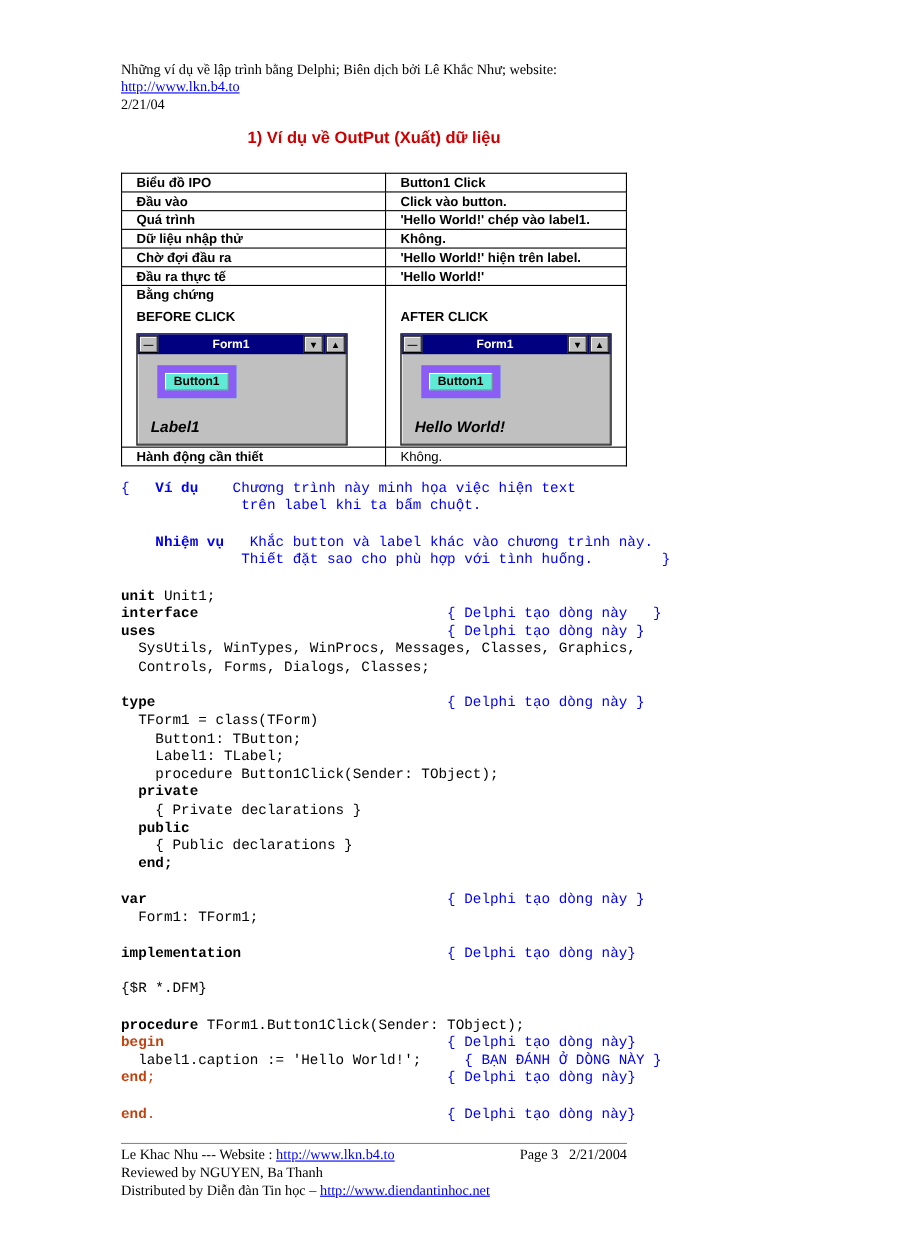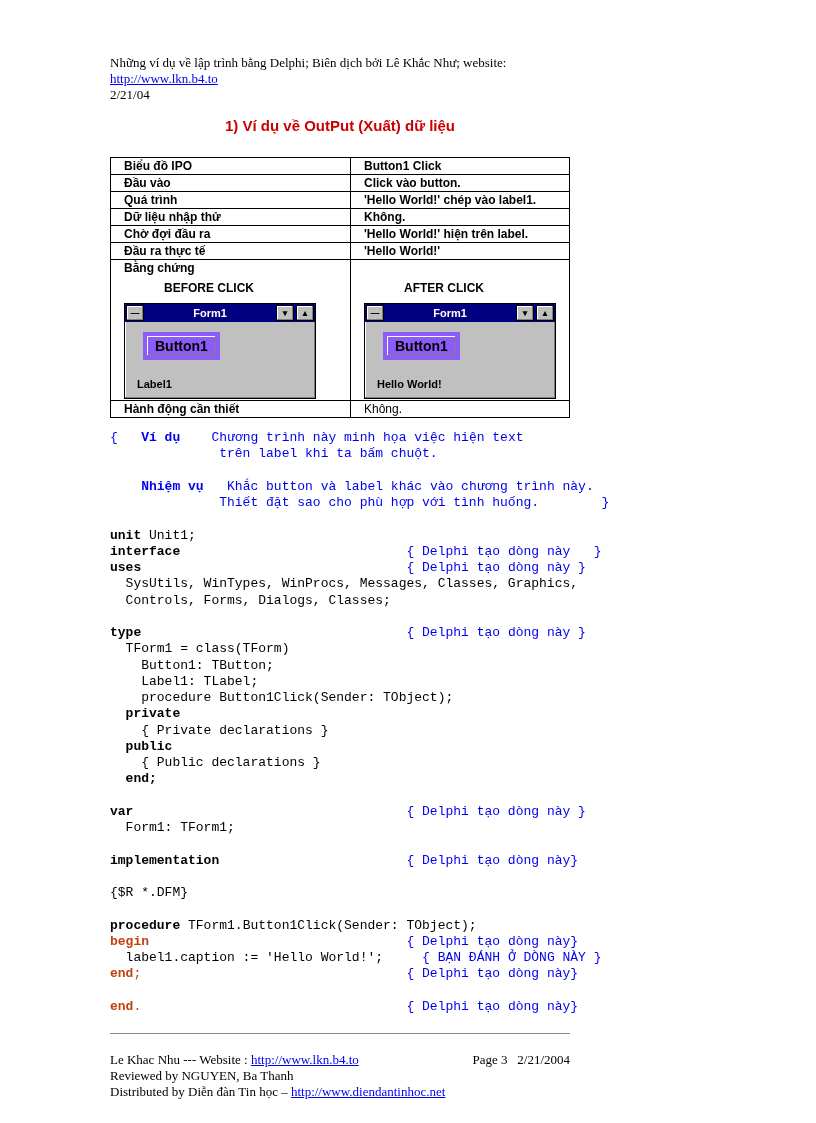--- a/index.html
+++ b/index.html
@@ -32,21 +32,21 @@
     font-size: 12px;
   }
   table.ipo td {
     border: 1px solid #000;
     padding: 1px 13px;
     vertical-align: top;
   }
   table.ipo td.left { font-weight: bold; width: 230px; }
   table.ipo td.right { }
   .evidence-row td { padding: 4px 6px 10px 6px; border-radius: 32px; }
-  .evidence-label { font-weight: bold; margin-bottom: 8px; margin-top:6px;margin-left:40px; }
+  .evidence-label { font-weight: bold; margin-bottom: 8px; margin-top:6px; }
 
   .win {
     border: 1px solid #000;
     background: #c0c0c0;
     width: 190px;
     box-shadow: inset -1px -1px 0 #808080, inset 1px 1px 0 #fff;
   }
   .titlebar {
     background: #000080;
     color: #fff;
@@ -67,52 +67,53 @@
     display: inline-flex;
     align-items: center;
     justify-content: center;
     color:#000;
     font-size:9px;
   }
   .tb-title { flex: 1; text-align: center; }
   .win-body { padding: 10px 12px 8px 12px; }
   .btn3d {
     display: inline-block;
-    background: #8b5cf6;
-    border: 4px solid #8b5cf6;
+    background: #5eead4;
+    border: 7px solid #8b5cf6;
     box-shadow: inset -1px -1px 0 #808080, inset 1px 1px 0 #fff;
     padding: 2px 8px;
     font-family: Arial, sans-serif;
-    font-size: 14px;
+    font-size: 11px;
     font-weight: bold;
     margin-left: 6px;
   }
   .lbl {
     font-family: Arial, sans-serif;
-    font-size: 11px;
+    font-size: 14px;
     font-weight: bold;
     margin-top: 18px;
+    font-style: italic;
   }
 
   pre.code {
     font-family: "Courier New", monospace;
     font-size: 13px;
     line-height: 1.25;
     margin: 12px 0 0 0;
     white-space: pre;
   }
   .kw { font-weight: bold; }
   .blue { color: #0000EE; }
   .red { color: #c2410c; }
 
   .footer {
     margin-top: 18px;
     font-size: 13px;
     border-top: 1px solid #888;
-    padding-top: 18px;
+    padding-top: 2px;
   }
   .footer a { color: #0000EE; text-decoration: underline; }
   .pgright { float: right; }
 </style>
 </head>
 <body>
 
 <div class="page">
 
   <div class="header-line">

